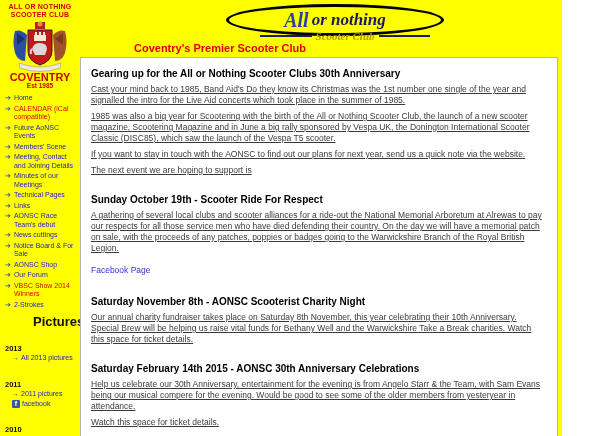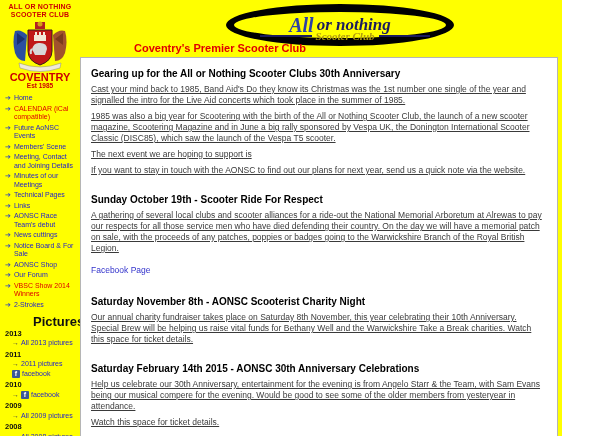--- a/index.html
+++ b/index.html
@@ -13,30 +13,30 @@
   .crest{display:block;margin:2px auto 0 auto;}
   .crest-city{color:#cc0000;font-weight:bold;font-size:11px;line-height:9px;}
   .crest-est{color:#cc0000;font-weight:bold;font-size:6.5px;line-height:8px;margin-bottom:4px;}
   ul.nav{list-style:none;margin:0;padding:0 2px 0 5px;text-align:left;}
   ul.nav li{display:flex;gap:3px;font-size:7px;line-height:8.5px;margin:2px 0;}
   .bullet{color:#334bbb;flex:0 0 auto;font-size:7px;}
   a.navlink{color:#2222cc;text-decoration:none;cursor:pointer;}
   li.red a.navlink{color:#dd0000;}
   .pics{margin-top:9px;text-align:left;padding-left:5px;font-size:7px;line-height:8.5px;}
   .pics-heading{font-weight:bold;color:#111;margin:2px 0 2px 28px;font-size:13px;}
-  .year{font-weight:bold;color:#111;font-size:7.5px;margin-top:3px;}
+  .year{font-weight:bold;color:#111;font-size:7.5px;margin-top:18px;}
   .pic-link{margin-left:7px;display:flex;gap:2px;align-items:center;margin-top:1px;}
   .pic-link .arrow{color:#444;}
   .pic-link a{color:#2222cc;text-decoration:none;}
   .fb-icon{width:8px;height:8px;background:#3b5998;color:#fff;font-size:7px;line-height:8px;
            text-align:center;display:inline-block;border-radius:1px;font-weight:bold;}
 
   
   .logo{position:absolute;left:226px;top:4px;width:218px;height:40px;}
-  .logo-oval{position:absolute;left:0;top:0;width:212px;height:26px;border:8px solid #000000;
+  .logo-oval{position:absolute;left:0;top:0;width:212px;height:26px;border:3px solid #000000;
              border-radius:50%;display:flex;align-items:center;justify-content:center;
              font-family:"Liberation Serif", serif;font-style:italic;font-weight:bold;
              color:#1a1a5e;font-size:17px;white-space:nowrap;background:transparent;}
   .logo-oval .all{color:#2b3fa8;font-size:20px;margin-right:3px;}
   .logo-sub{position:absolute;top:26px;left:34px;right:14px;display:flex;align-items:center;gap:4px;
             color:#b09a10;font-family:"Liberation Serif", serif;font-style:italic;font-weight:bold;font-size:11px;}
   .logo-sub .rule{flex:1 1 auto;border-top:2px solid #1a1a5e;height:0;}
   .tagline{position:absolute;left:134px;top:42px;color:#e00000;font-weight:bold;font-size:11px;}
 
   
@@ -201,22 +201,22 @@
         <span>Scooter Club</span>
         <span class="rule"></span>
       </div>
     </div>
     <div class="tagline">Coventry's Premier Scooter Club</div>
 
     <div class="content">
       <h2 class="first">Gearing up for the All or Nothing Scooter Clubs 30th Anniversary</h2>
       <p>Cast your mind back to 1985, Band Aid's Do they know its Christmas was the 1st number one single of the year and signalled the intro for the Live Aid concerts which took place in the summer of 1985.</p>
       <p>1985 was also a big year for Scootering with the birth of the All or Nothing Scooter Club, the launch of a new scooter magazine, Scootering Magazine and in June a big rally sponsored by Vespa UK, the Donington International Scooter Classic (DISC85), which saw the launch of the Vespa T5 scooter.</p>
+      <p>If you want to stay in touch with the AONSC to find out our plans for next year, send us a quick note via the website.</p>
       <p>The next event we are hoping to support is</p>
-      <p>If you want to stay in touch with the AONSC to find out our plans for next year, send us a quick note via the website.</p>
 
       <h2>Sunday October 19th - Scooter Ride For Respect</h2>
       <p>A gathering of several local clubs and scooter alliances for a ride-out the National Memorial Arboretum at Alrewas to pay our respects for all those service men who have died defending their country. On the day we will have a memorial patch on sale, with the proceeds of any patches, poppies or badges going to the Warwickshire Branch of the Royal British Legion.</p>
       <a class="body-link">Facebook Page</a>
 
       <h2>Saturday November 8th - AONSC Scooterist Charity Night</h2>
       <p>Our annual charity fundraiser takes place on Saturday 8th November, this year celebrating their 10th Anniversary. Special Brew will be helping us raise vital funds for Bethany Well and the Warwickshire Take a Break charities. Watch this space for ticket details.</p>
 
       <h2>Saturday February 14th 2015 - AONSC 30th Anniversary Celebrations</h2>
       <p>Help us celebrate our 30th Anniversary, entertainment for the evening is from Angelo Starr &amp; the Team, with Sam Evans being our musical compere for the evening. Would be good to see some of the older members from yesteryear in attendance.</p>

